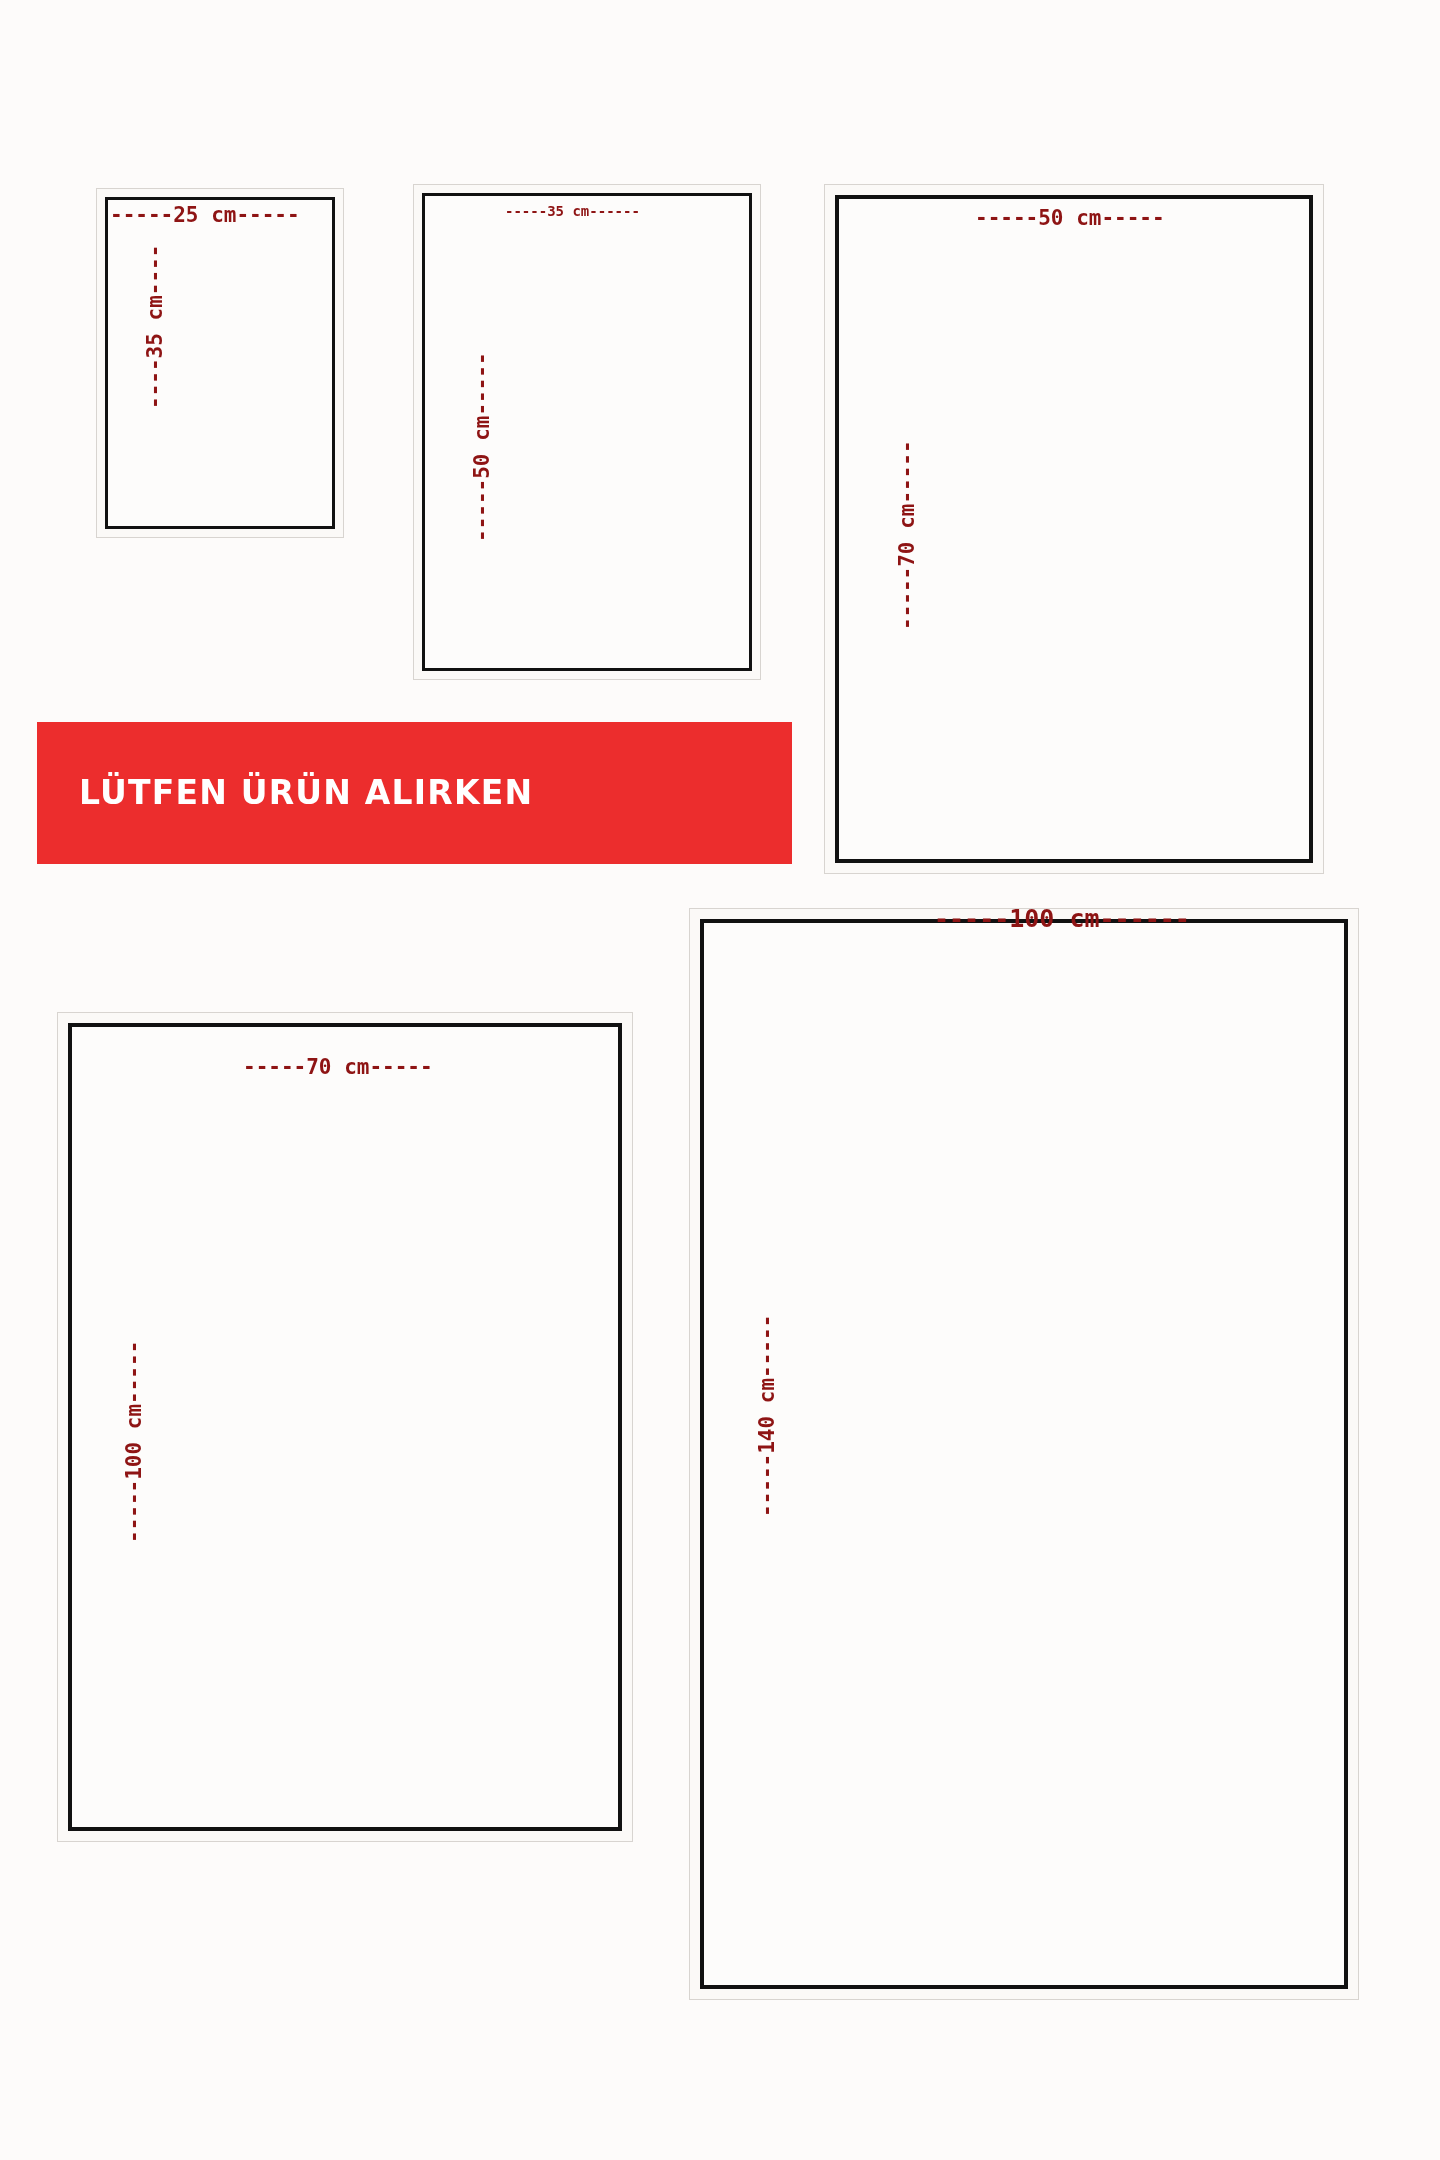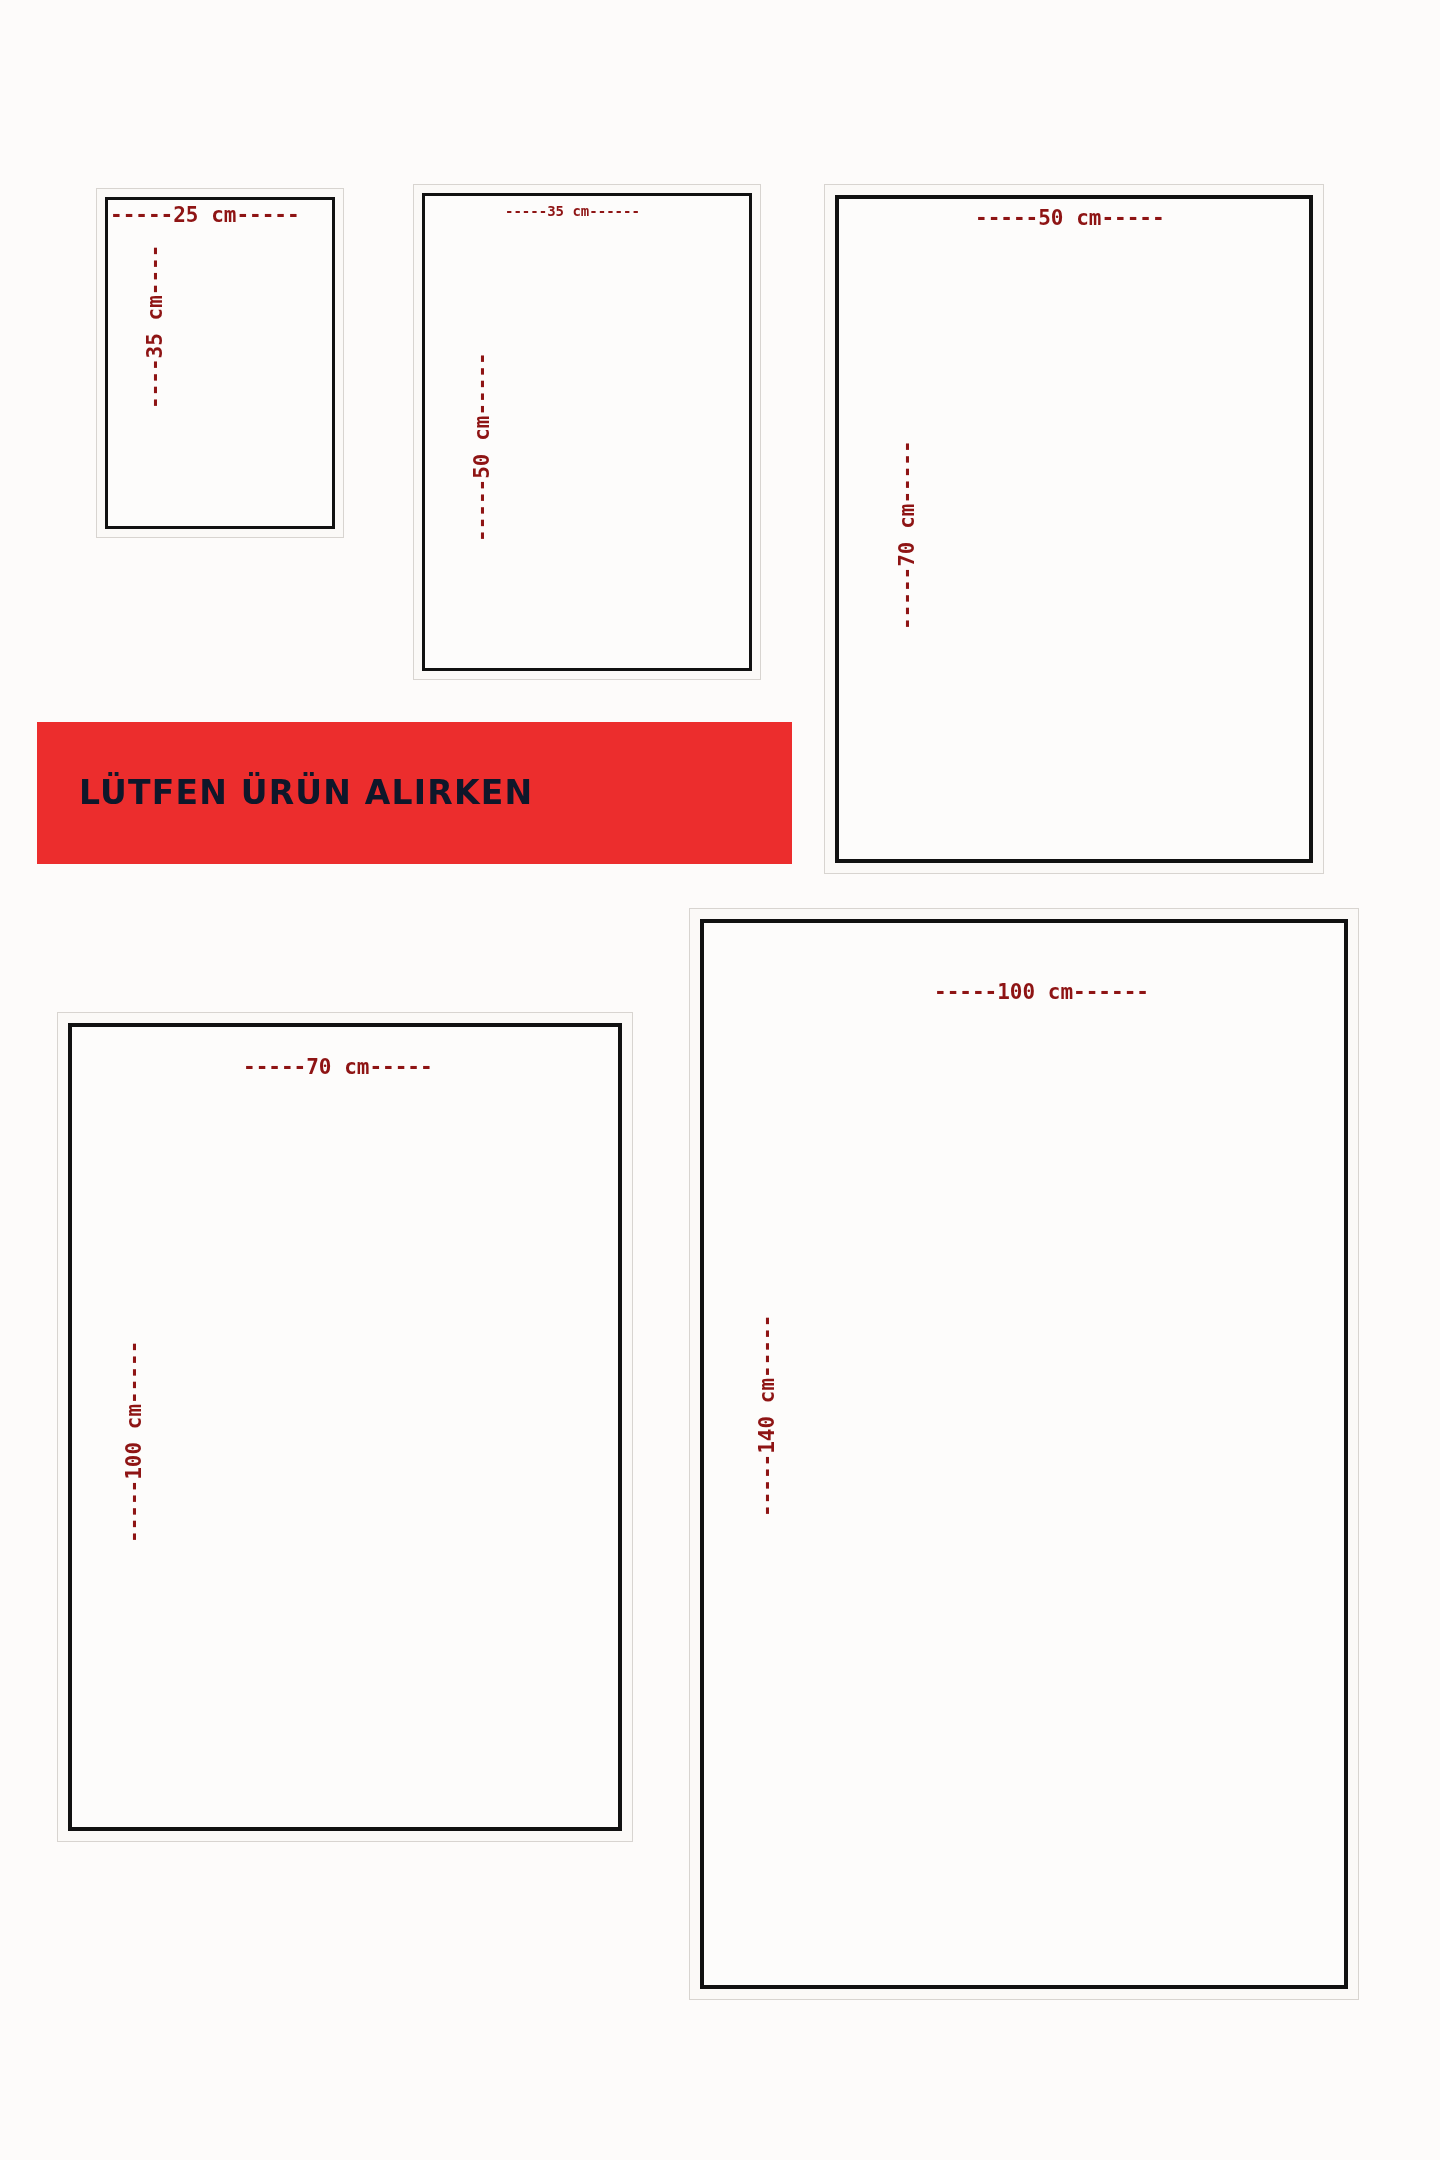--- a/index.html
+++ b/index.html
@@ -56,21 +56,21 @@
   }
   .dim.vert {
     transform-origin: 0 0;
     transform: rotate(-90deg);
   }
 
   
   #banner {
     position: absolute;
     background: #ec2d2d;
-    color: #0f172a;
+    color: #ffffff;
     display: flex;
     flex-direction: column;
     justify-content: center;
     padding-left: 42px;
     box-sizing: border-box;
   }
   #banner .line {
     font-size: 33px;
     font-weight: bold;
     letter-spacing: 1.2px;
@@ -107,16 +107,16 @@
 
   <div class="frame" style="left:57px; top:1012px; width:576px; height:830px;">
     <div class="inner"></div>
   </div>
   <div class="dim" style="left:243px; top:1055px; font-size:21px;">-----70 cm-----</div>
   <div class="dim vert" style="left:122px; top:1543px; font-size:21px;">-----100 cm-----</div>
 
   <div class="frame" style="left:689px; top:908px; width:670px; height:1092px;">
     <div class="inner"></div>
   </div>
-  <div class="dim" style="left:934px; top:980px; font-size:21px;">-----100 cm------</div>
+  <div class="dim" style="left:934px; top:904px; font-size:25px;">-----100 cm------</div>
   <div class="dim vert" style="left:755px; top:1517px; font-size:21px;">-----140 cm-----</div>
 
 </div>
 
 </body></html>

